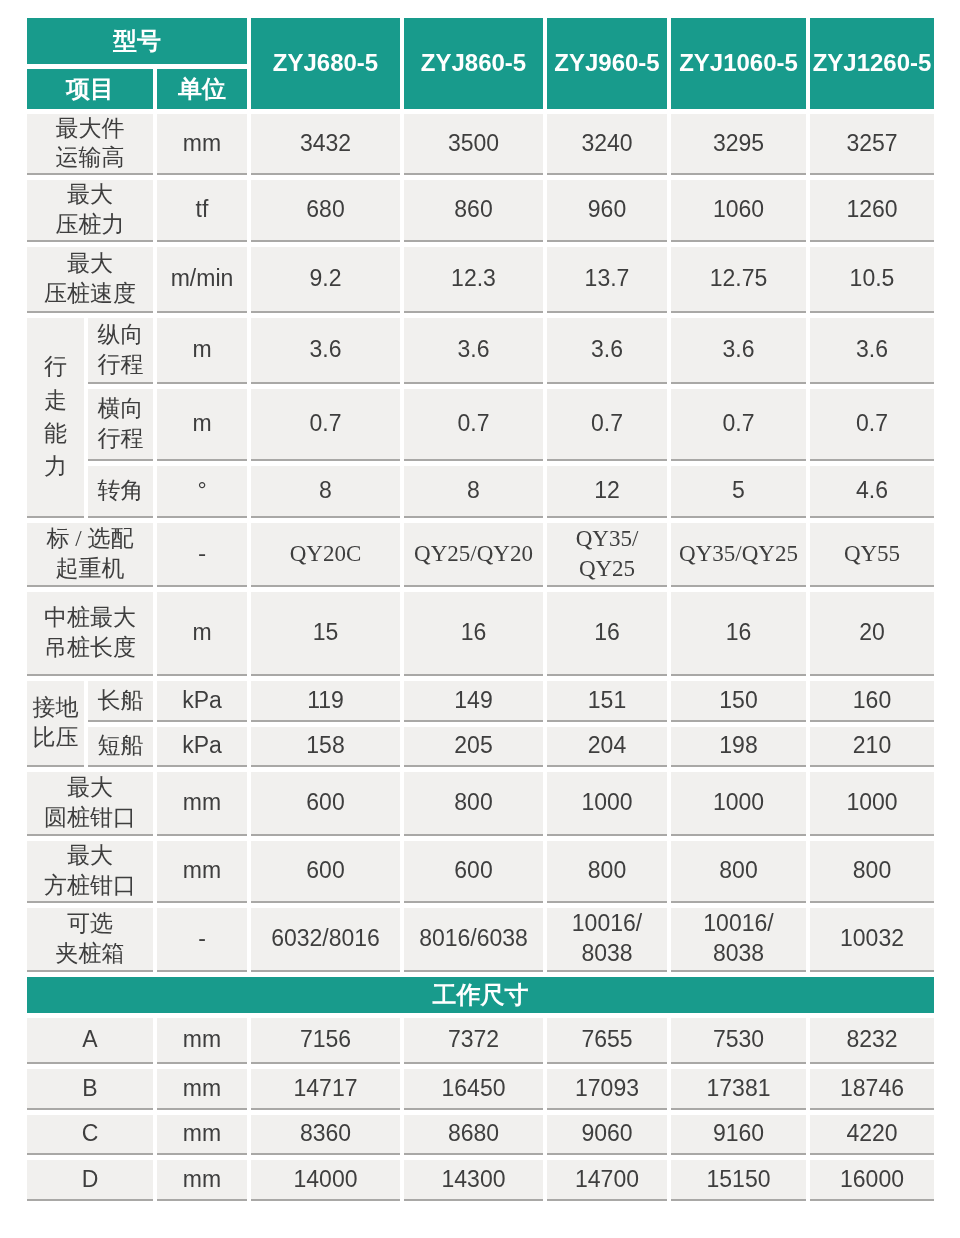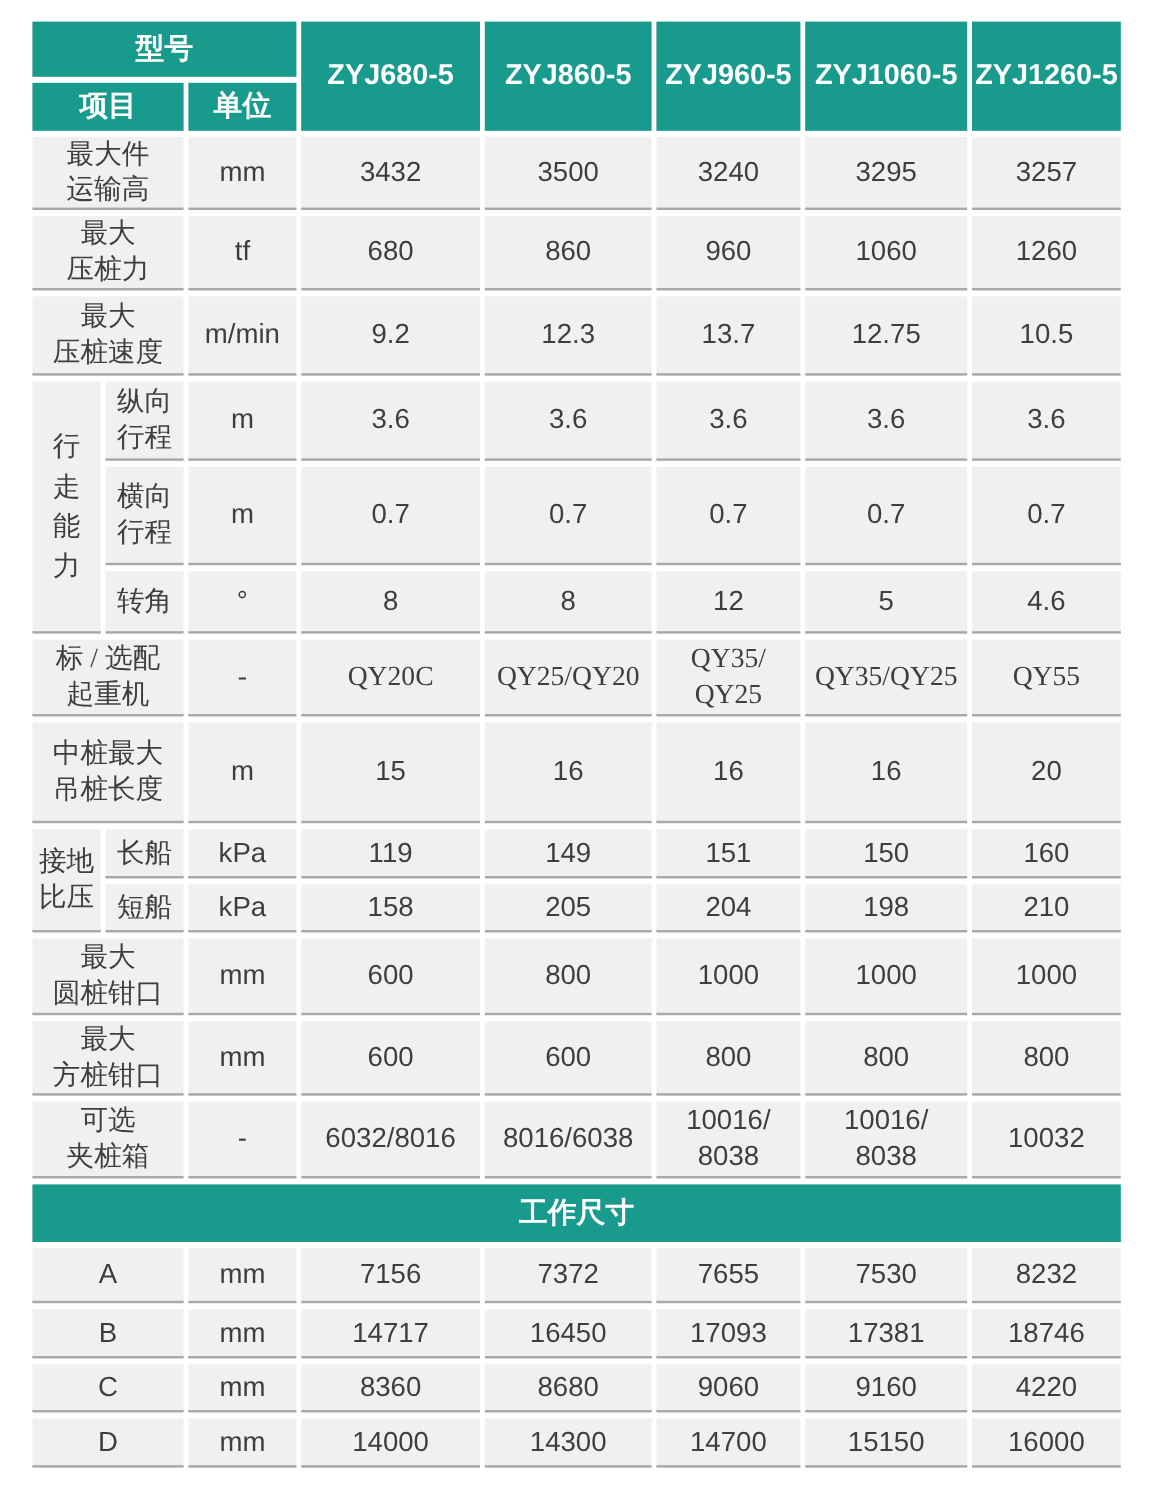--- a/index.html
+++ b/index.html
@@ -114,21 +114,21 @@
 力</td>
     <td class="c">纵向
 行程</td>
     <td class="c">m</td>
     <td class="c">3.6</td>
     <td class="c">3.6</td>
     <td class="c">3.6</td>
     <td class="c">3.6</td>
     <td class="c">3.6</td>
   </tr>
-  <tr style="height:82px;">
+  <tr style="height:72px;">
     <td class="c">横向
 行程</td>
     <td class="c">m</td>
     <td class="c">0.7</td>
     <td class="c">0.7</td>
     <td class="c">0.7</td>
     <td class="c">0.7</td>
     <td class="c">0.7</td>
   </tr>
   <tr style="height:52px;">
@@ -213,21 +213,21 @@
     <td class="c">-</td>
     <td class="c">6032/8016</td>
     <td class="c">8016/6038</td>
     <td class="c">10016/
 8038</td>
     <td class="c">10016/
 8038</td>
     <td class="c">10032</td>
   </tr>
 
-  <tr style="height:48px;">
+  <tr style="height:36px;">
     <td class="t" colspan="8">工作尺寸</td>
   </tr>
 
   <tr style="height:46px;">
     <td class="c" colspan="2">A</td>
     <td class="c">mm</td>
     <td class="c">7156</td>
     <td class="c">7372</td>
     <td class="c">7655</td>
     <td class="c">7530</td>

